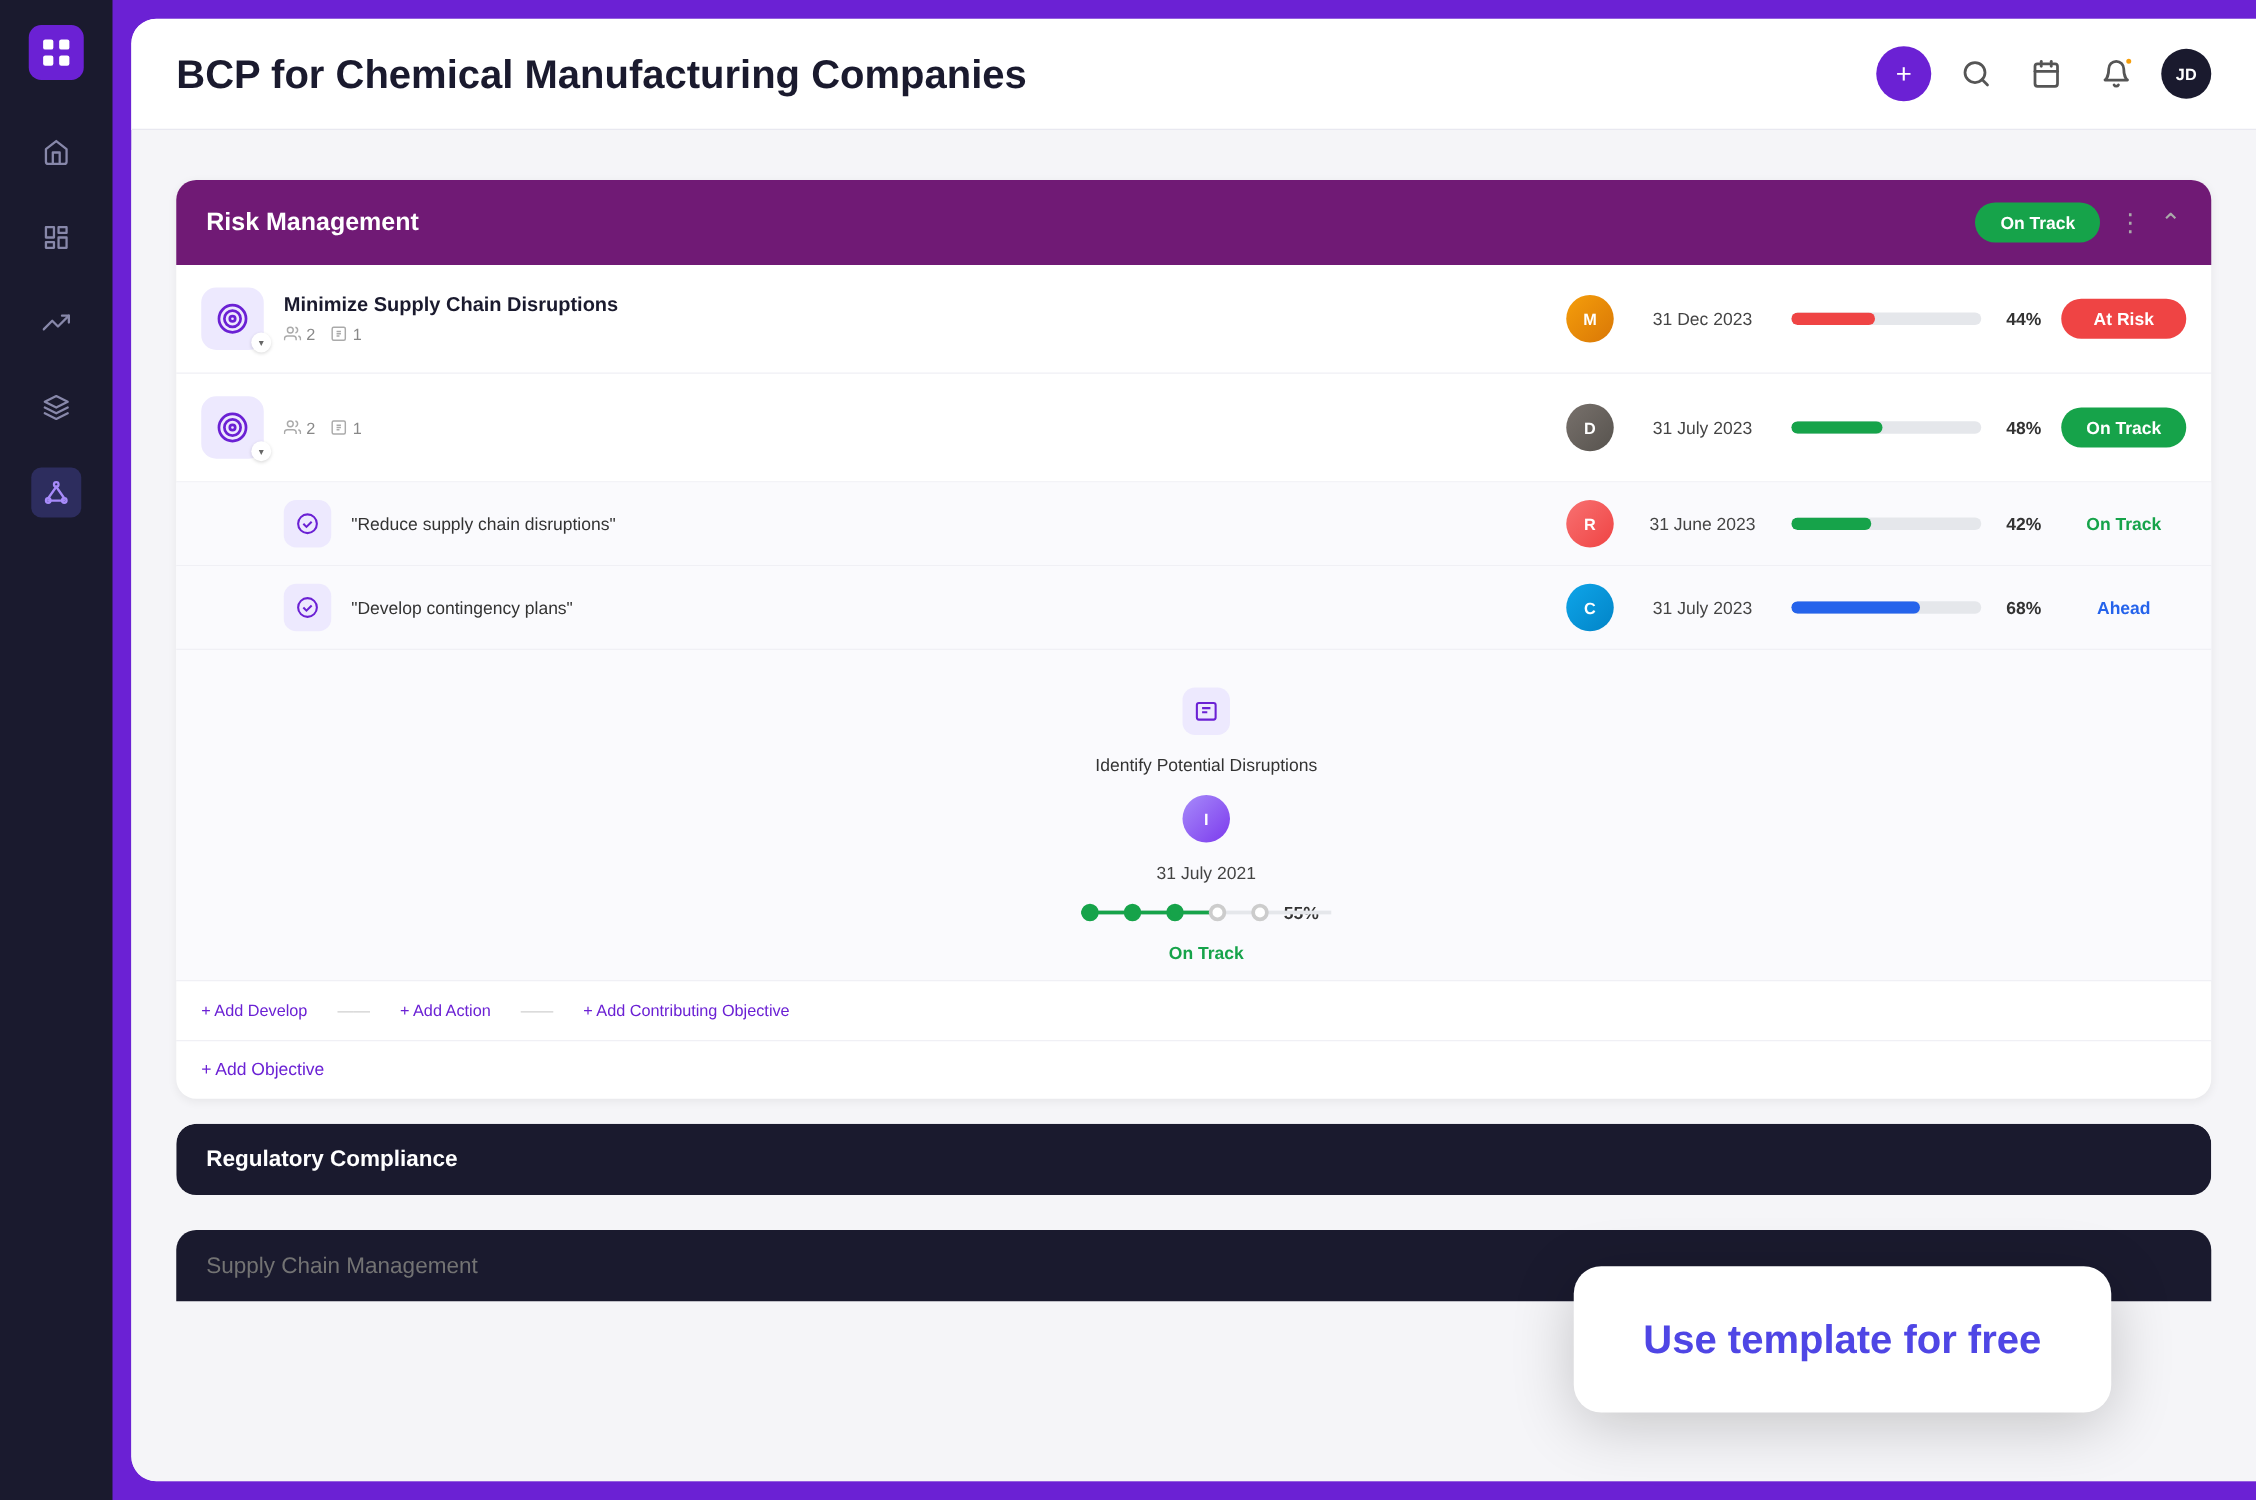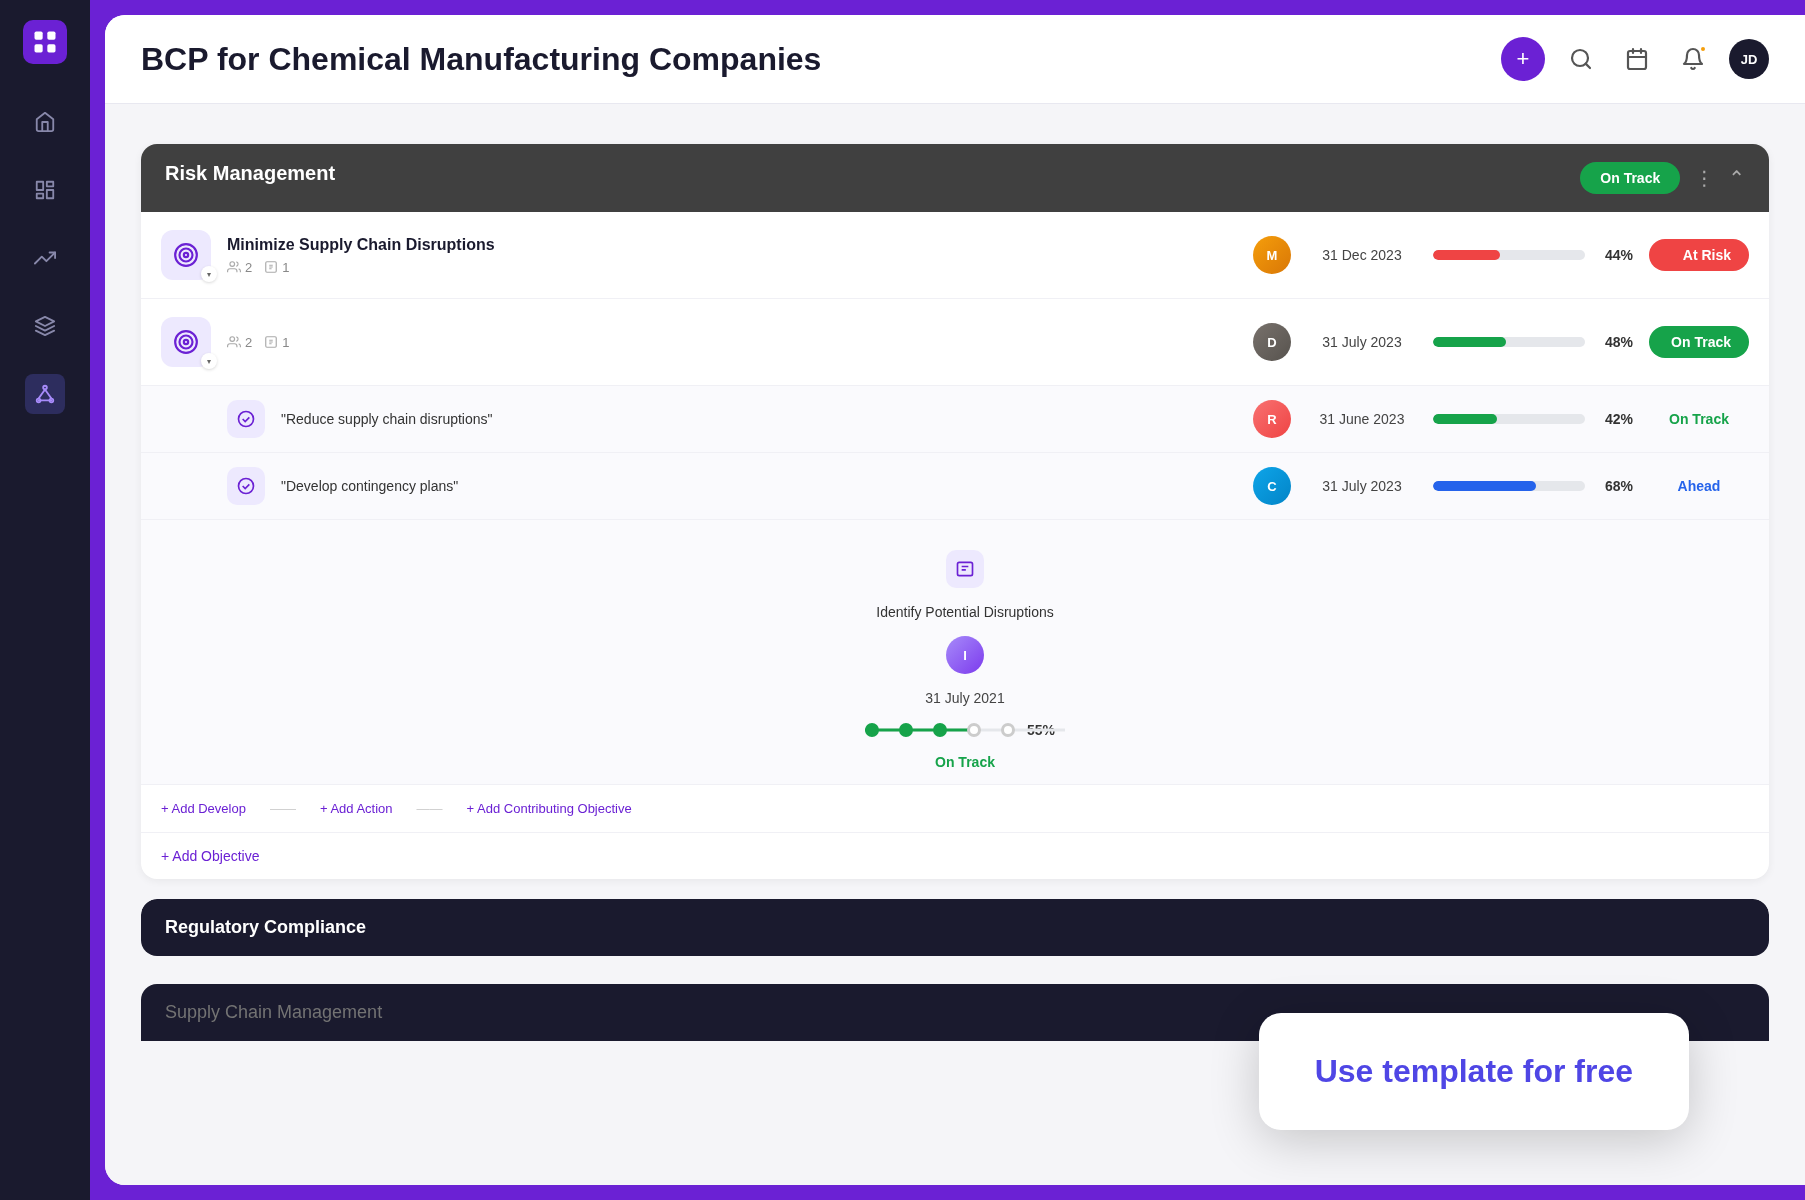--- a/index.html
+++ b/index.html
@@ -175,24 +175,25 @@
     
     .section-card {
       background: white;
       border-radius: 16px;
       overflow: visible;
       margin-bottom: 20px;
       box-shadow: 0 2px 8px rgba(0,0,0,0.06);
     }
 
     .section-header {
-      background: #404040;
+      background: #701a75;
       border-radius: 16px 16px 0 0;
       padding: 18px 24px;
       display: flex;
+      align-items: center;
       justify-content: space-between;
     }
 
     .section-title {
       color: white;
       font-size: 20px;
       font-weight: 600;
     }
 
     .section-header-actions {
@@ -344,21 +345,21 @@
       min-width: 38px;
       text-align: right;
     }
 
     .status-badge {
       min-width: 100px;
       padding: 8px 18px;
       border-radius: 999px;
       font-size: 14px;
       font-weight: 600;
-      text-align: right;
+      text-align: center;
     }
 
     .status-at-risk {
       background: #ef4444;
       color: white;
     }
 
     .status-on-track-pill {
       background: #16a34a;
       color: white;

